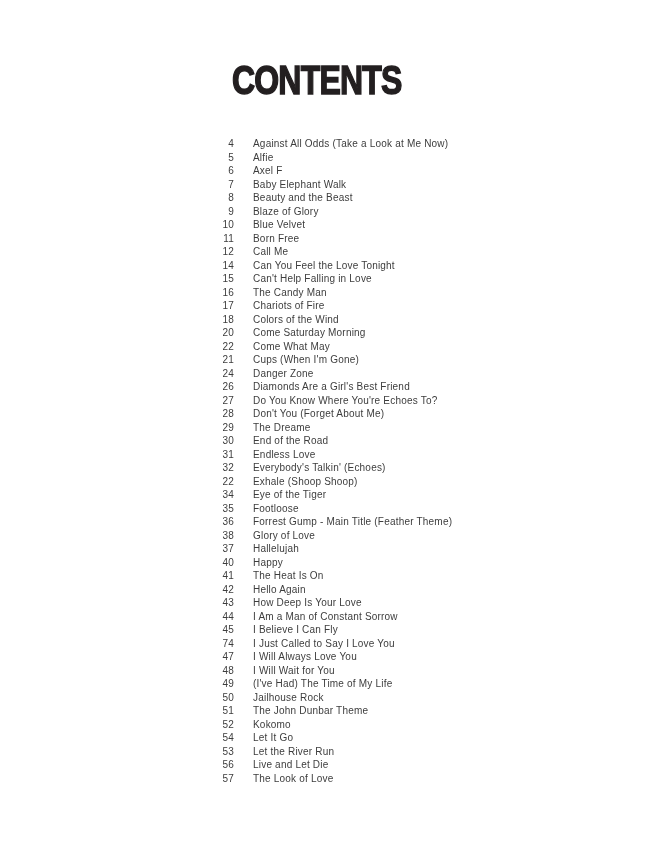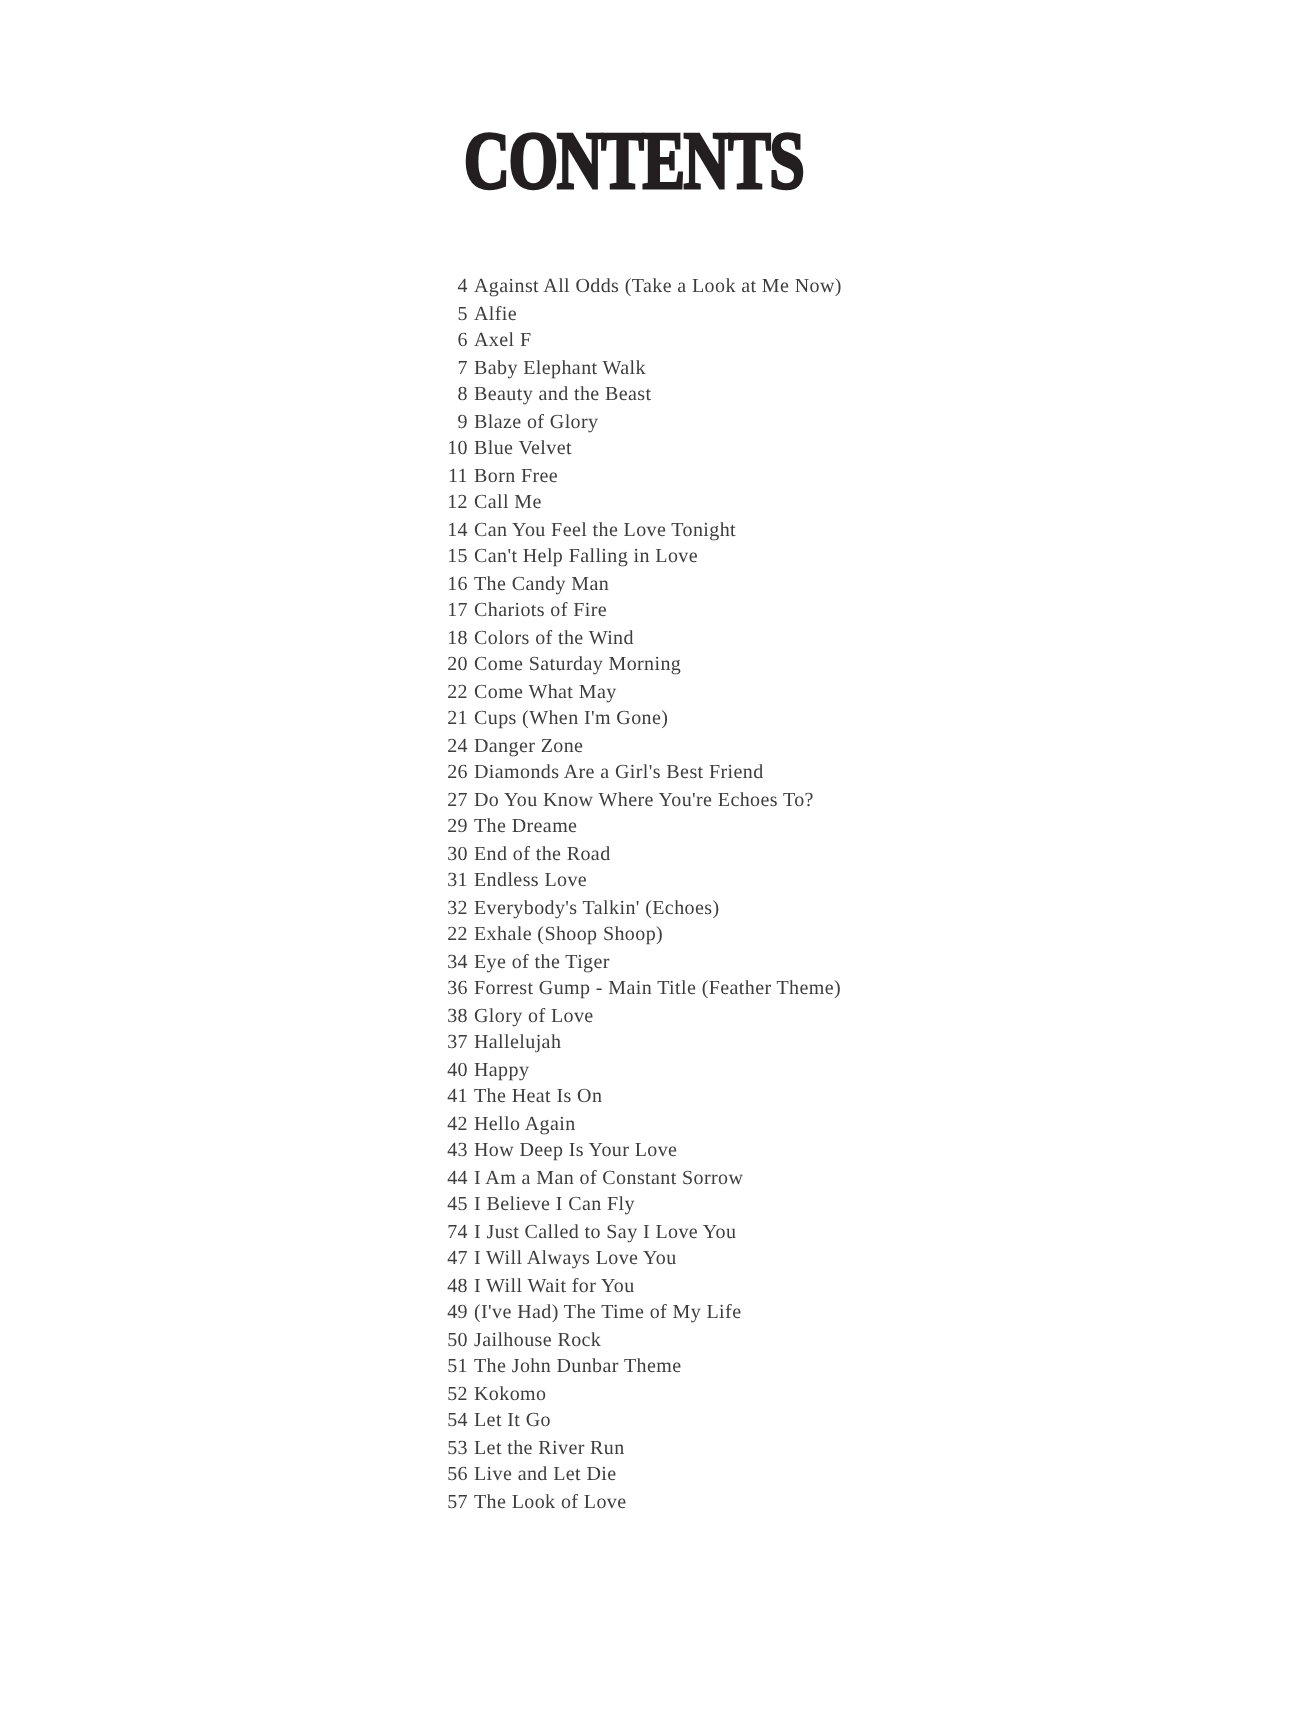--- a/index.html
+++ b/index.html
@@ -5,21 +5,21 @@
   html, body {
     margin: 0;
     padding: 0;
     background: #ffffff;
   }
   .page {
     position: relative;
     width: 648px;
     height: 864px;
     background: var(--bg-color, #ffffff);
-    font-family: Liberation Serif, serif;
+    font-family: Liberation Sans, sans-serif;
     overflow: hidden;
   }
   .title-wrap {
     position: absolute;
     top: 60px;
     left: 0;
     width: 634px;
     text-align: center;
     line-height: 1;
   }
@@ -48,21 +48,21 @@
   }
   .num {
     width: 30px;
     text-align: right;
     font-size: 10px;
     color: var(--text-color, #3d3d3d);
     letter-spacing: 0.2px;
     white-space: nowrap;
   }
   .song {
-    margin-left: 3px;
+    margin-left: 19px;
     font-size: 10px;
     color: var(--text-color, #3d3d3d);
     letter-spacing: 0.2px;
     white-space: nowrap;
   }
 </style>
 </head>
 <body>
 
 <div class="page">
@@ -146,20 +146,24 @@
       </div>
       <div class="row">
         <span class="num">26</span>
         <span class="song">Diamonds Are a Girl's Best Friend</span>
       </div>
       <div class="row">
         <span class="num">27</span>
         <span class="song">Do You Know Where You're Echoes To?</span>
       </div>
       <div class="row">
+        <span class="num">28</span>
+        <span class="song">Don't You (Forget About Me)</span>
+      </div>
+      <div class="row">
         <span class="num">29</span>
         <span class="song">The Dreame</span>
       </div>
       <div class="row">
         <span class="num">30</span>
         <span class="song">End of the Road</span>
       </div>
       <div class="row">
         <span class="num">31</span>
         <span class="song">Endless Love</span>
@@ -170,20 +174,24 @@
       </div>
       <div class="row">
         <span class="num">22</span>
         <span class="song">Exhale (Shoop Shoop)</span>
       </div>
       <div class="row">
         <span class="num">34</span>
         <span class="song">Eye of the Tiger</span>
       </div>
       <div class="row">
+        <span class="num">35</span>
+        <span class="song">Footloose</span>
+      </div>
+      <div class="row">
         <span class="num">36</span>
         <span class="song">Forrest Gump - Main Title (Feather Theme)</span>
       </div>
       <div class="row">
         <span class="num">38</span>
         <span class="song">Glory of Love</span>
       </div>
       <div class="row">
         <span class="num">37</span>
         <span class="song">Hallelujah</span>

